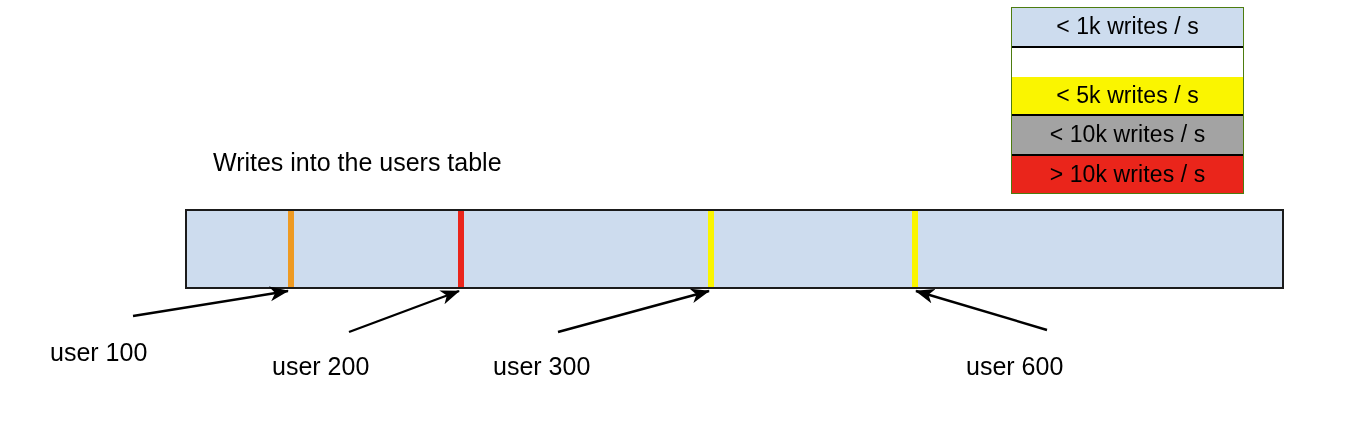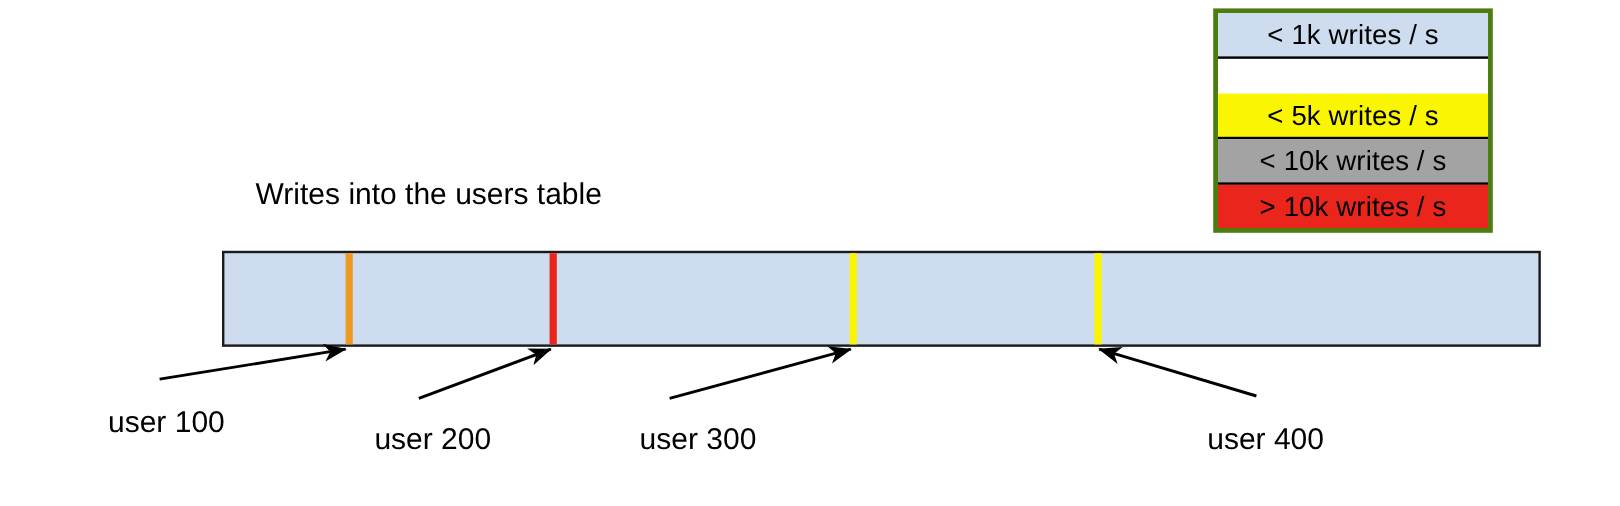--- a/index.html
+++ b/index.html
@@ -17,21 +17,21 @@
     color: #000000;
   }
 
   
   #legend {
     position: absolute;
     left: 1011px;
     top: 7px;
     width: 233px;
     height: 187px;
-    border: 4px solid #4d7c0f;
+    border: 1px solid #4d7c0f;
     box-sizing: border-box;
     display: flex;
     flex-direction: column;
   }
   .legend-row {
     flex: 1 1 0;
     display: flex;
     align-items: center;
     justify-content: center;
     border-bottom: 2px solid #000000;
@@ -80,21 +80,20 @@
     height: 422px;
     pointer-events: none;
   }
 
   
   .point-label {
     position: absolute;
     font-size: 25px;
     line-height: 1;
     white-space: nowrap;
-    margin-left: 40px;
   }
 </style>
 </head>
 <body>
 
 <div id="canvas">
 
   <div id="legend">
     <div class="legend-row" style="background: rgb(205, 220, 238);">
       <span>&lt; 1k writes / s</span>
@@ -127,15 +126,15 @@
     </defs>
     <line stroke="#000000" stroke-width="2.4" marker-end="url(#ah)" x1="133" y1="316" x2="288" y2="291"></line>
     <line stroke="#000000" stroke-width="2.4" marker-end="url(#ah)" x1="349" y1="332" x2="459" y2="291"></line>
     <line stroke="#000000" stroke-width="2.4" marker-end="url(#ah)" x1="558" y1="332" x2="709" y2="291"></line>
     <line stroke="#000000" stroke-width="2.4" marker-end="url(#ah)" x1="1047" y1="330" x2="916" y2="291"></line>
   </svg>
 
   <div class="point-label" style="left: 50px; top: 340px;">user 100</div>
   <div class="point-label" style="left: 272px; top: 354px;">user 200</div>
   <div class="point-label" style="left: 493px; top: 354px; text-align: right;">user 300</div>
-  <div class="point-label" style="left: 966px; top: 354px;">user 400</div>
+  <div class="point-label" style="left: 966px; top: 354px;">user 600</div>
 
 </div>
 
 </body></html>

